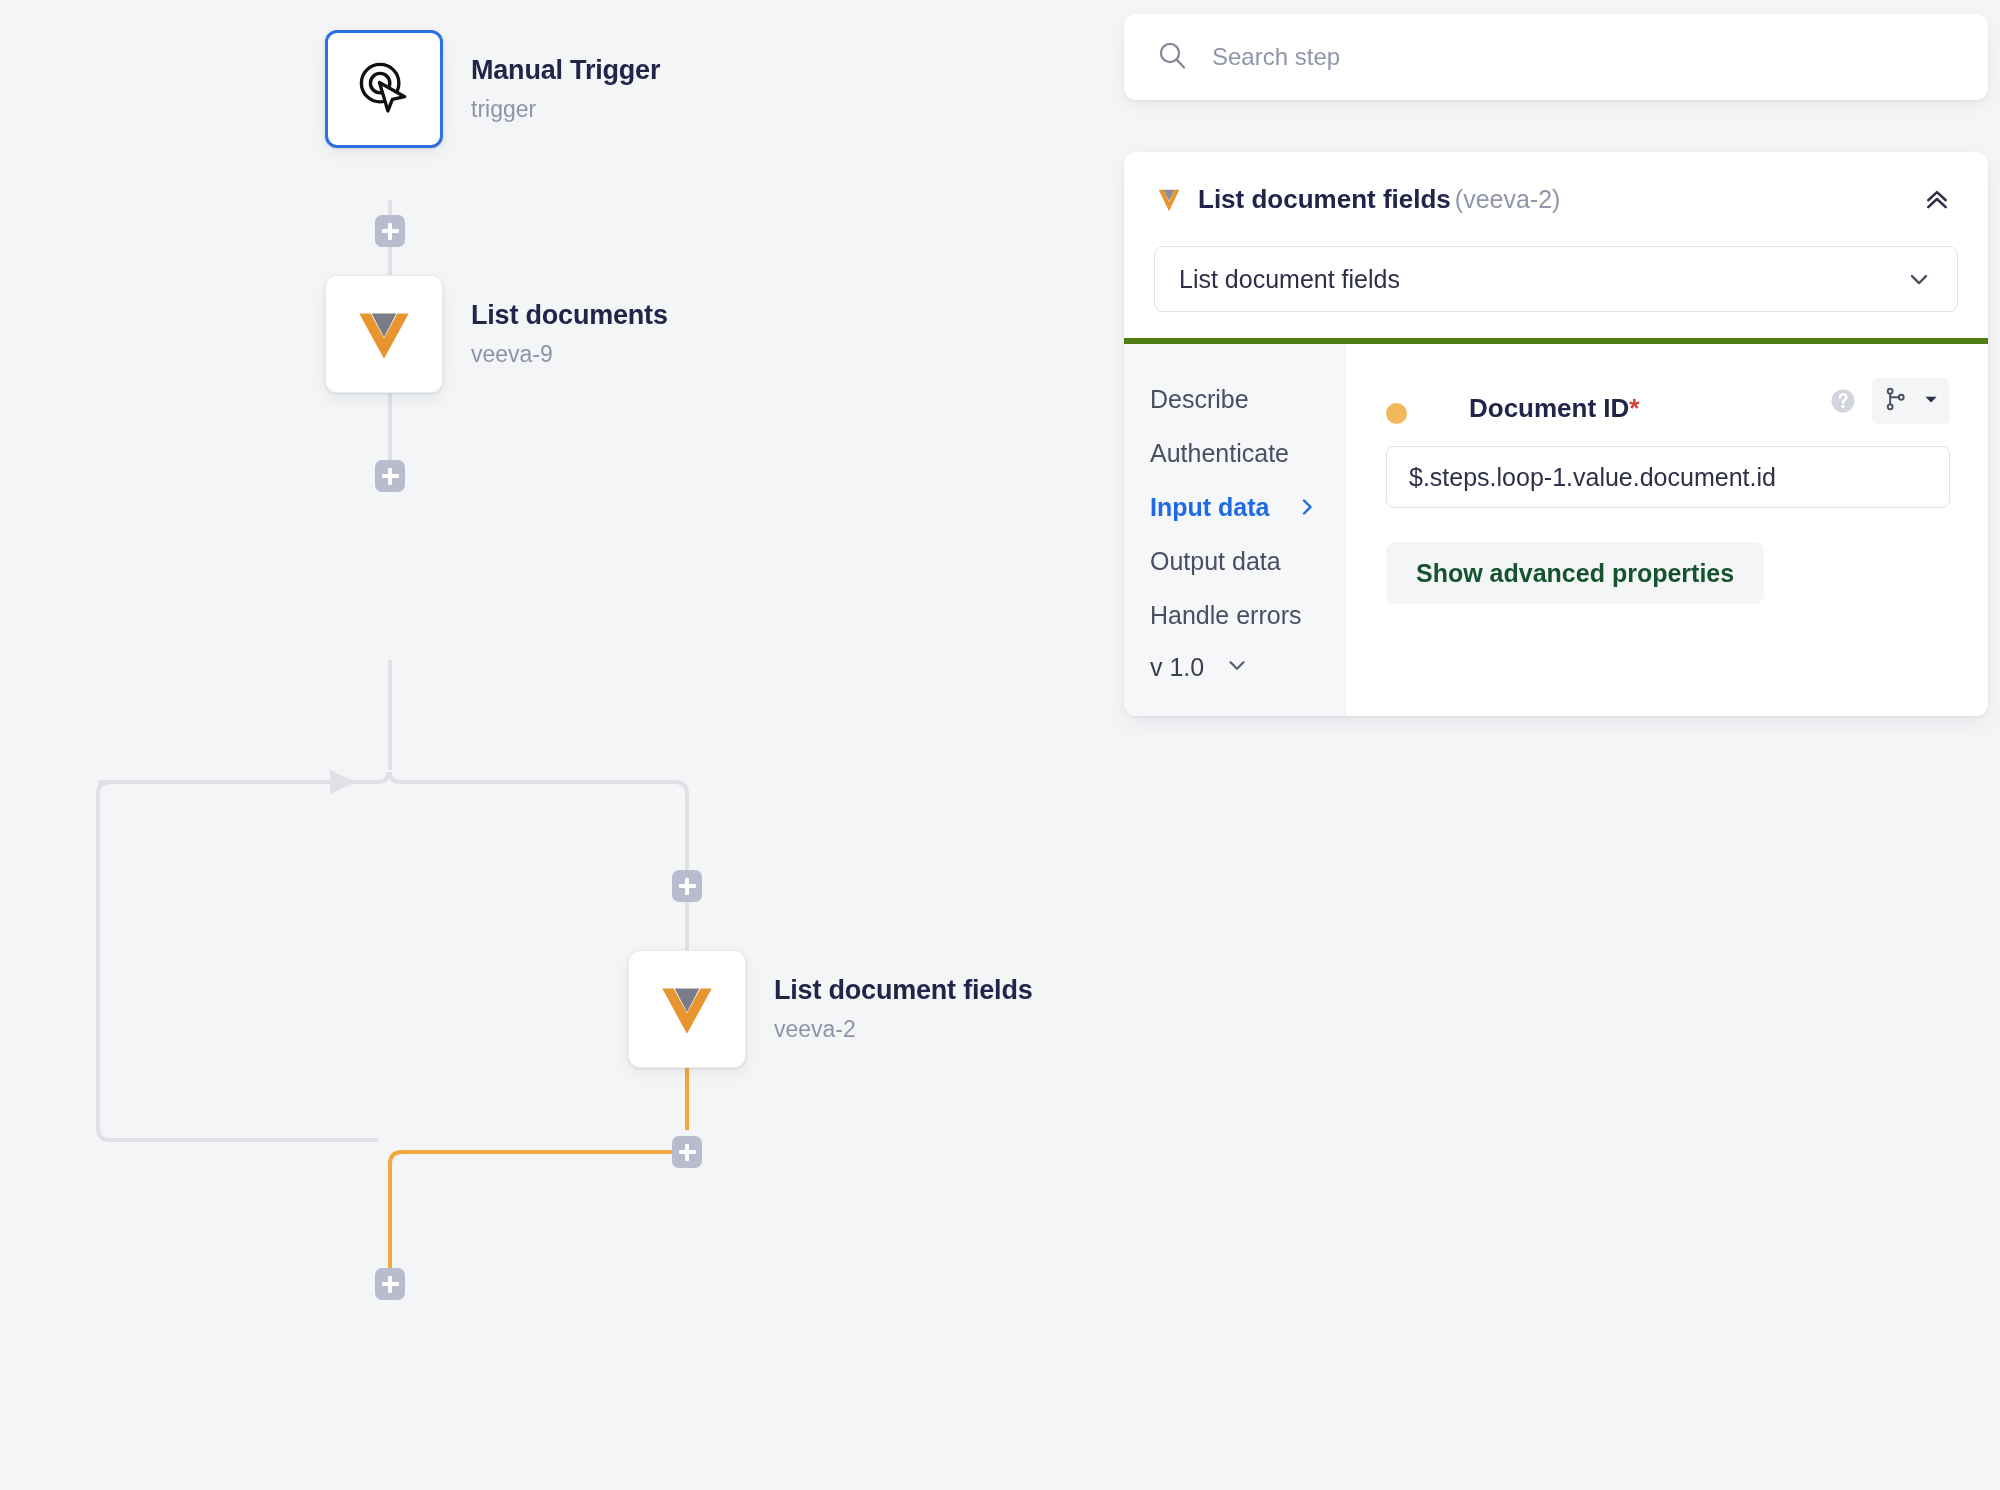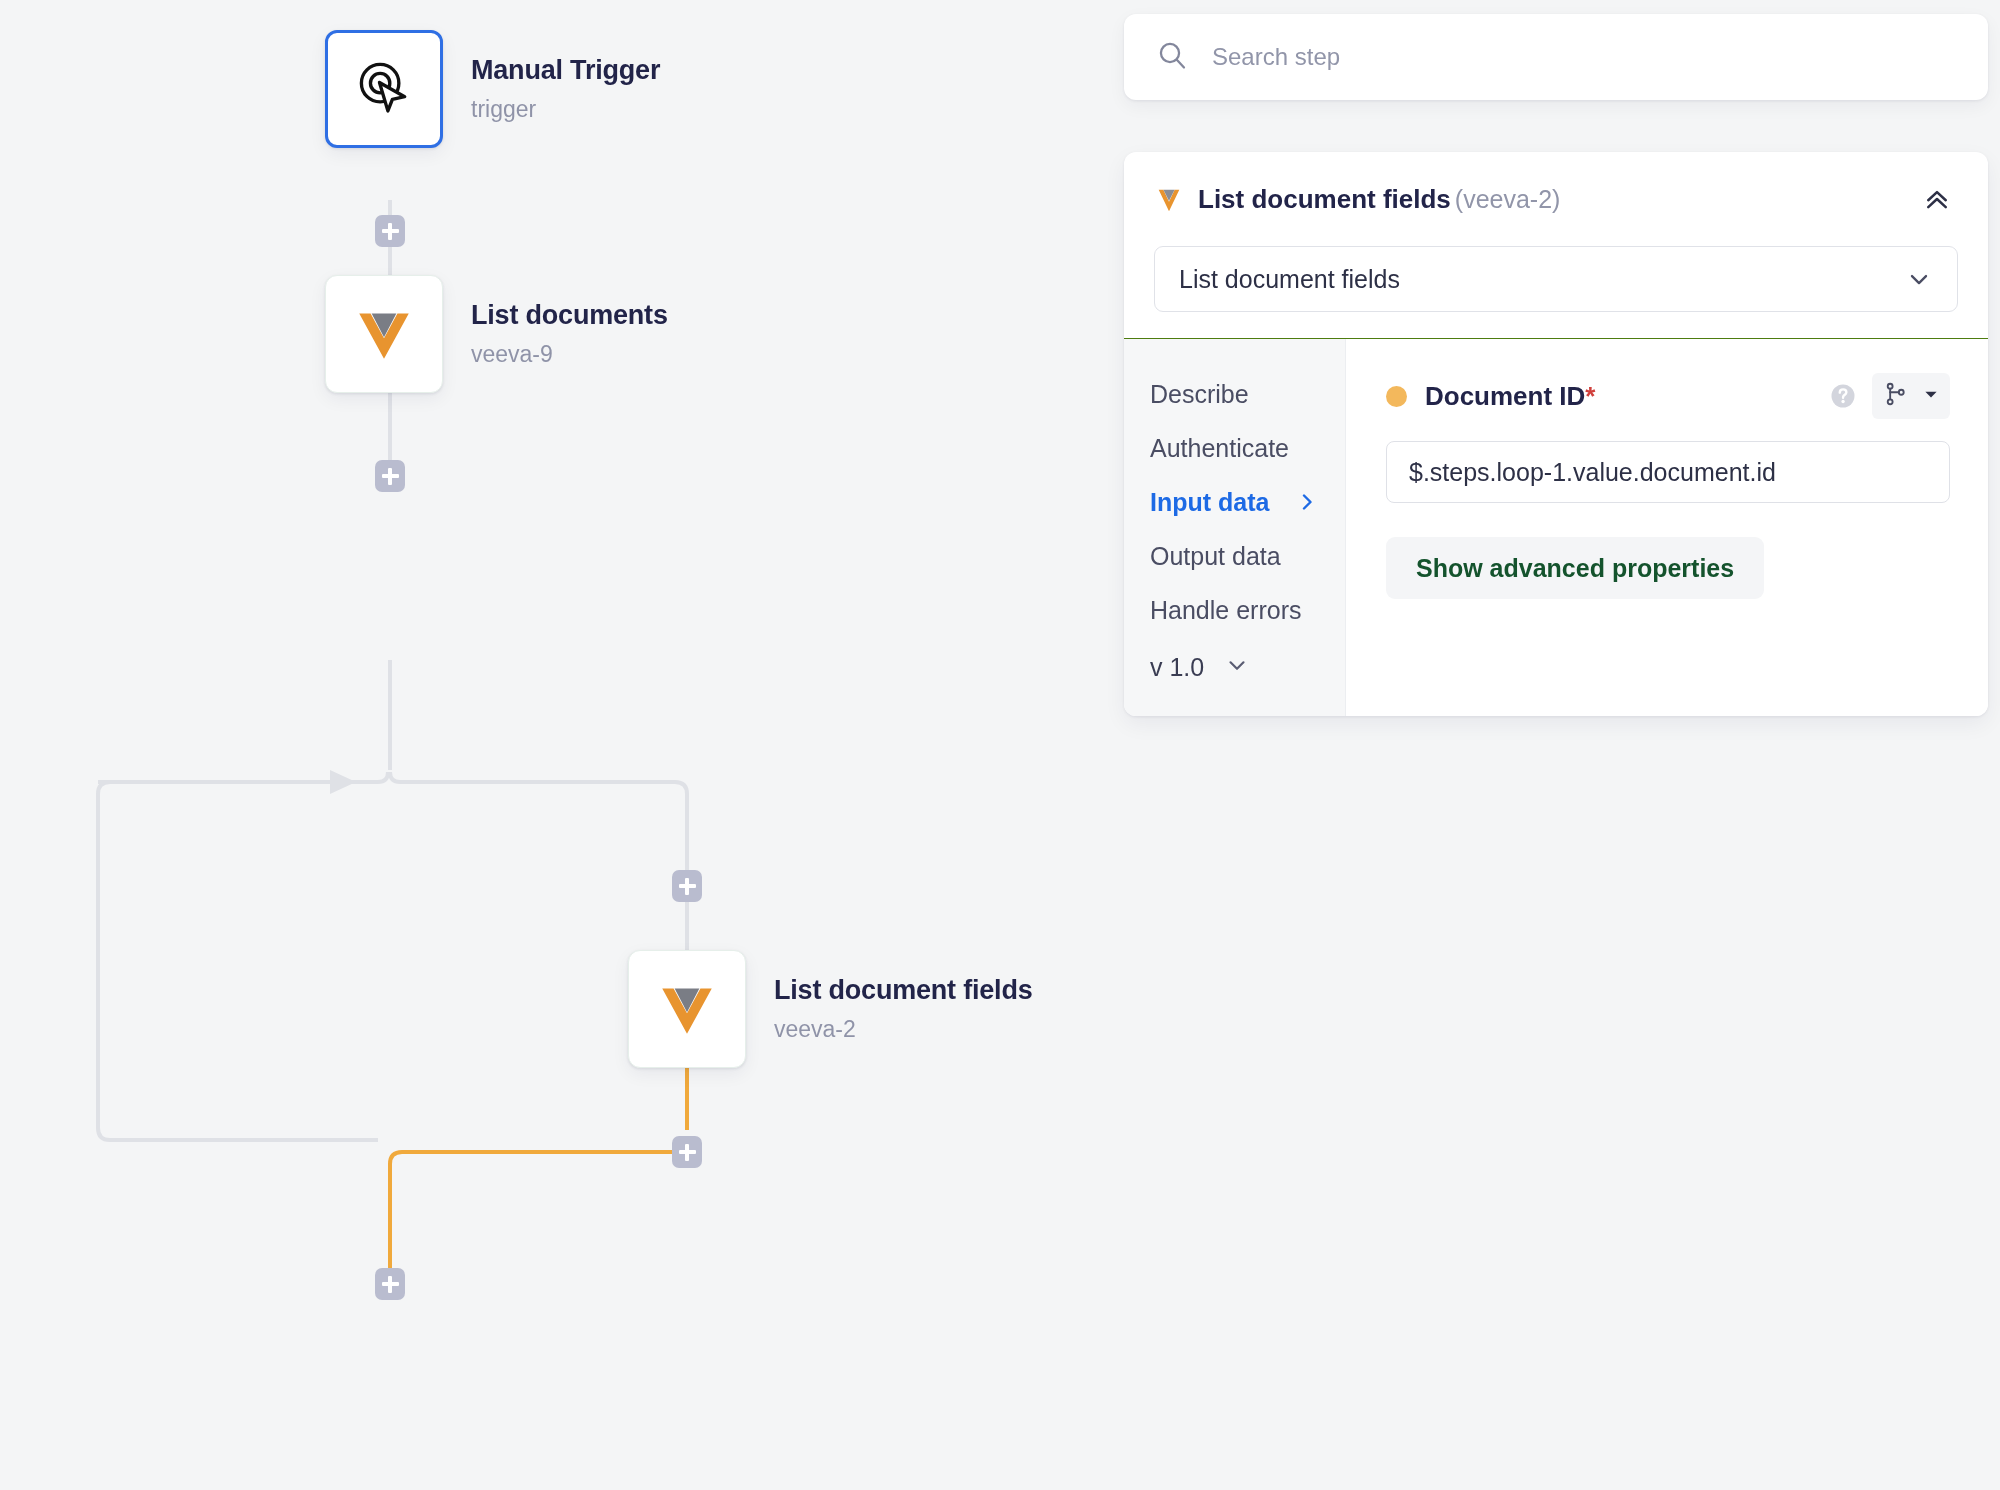--- a/index.html
+++ b/index.html
@@ -175,21 +175,21 @@
   }
   .select-value {
     font-size: 25px;
     color: #2d3046;
   }
   .select-caret { margin-left: auto; display: flex; }
 
   .step-body {
     display: flex;
     min-height: 378px;
-    border-top: 1px solid #4d7c0f;
+    border-top: 6px solid #4d7c0f;
   }
 
   .tabcol {
     width: 222px;
     background: #f6f7f8;
     border-right: 1px solid #eceef1;
     padding: 28px 0 0 0;
     display: flex;
     flex-direction: column;
   }
@@ -217,21 +217,22 @@
   }
   .version-label { font-size: 25px; color: #3a3d53; white-space: nowrap; }
 
   .fieldcol {
     flex: 1;
     padding: 34px 38px 30px 40px;
     background: #fff;
   }
   .field-label-row {
     display: flex;
-    align-items: center;
+    align-items: flex-end;
+    gap: 44px;
   }
   .dot-required {
     width: 21px; height: 21px;
     border-radius: 50%;
     background: #f3b85c;
     flex: 0 0 auto;
   }
   .field-label {
     font-size: 26px;
     font-weight: 700;

